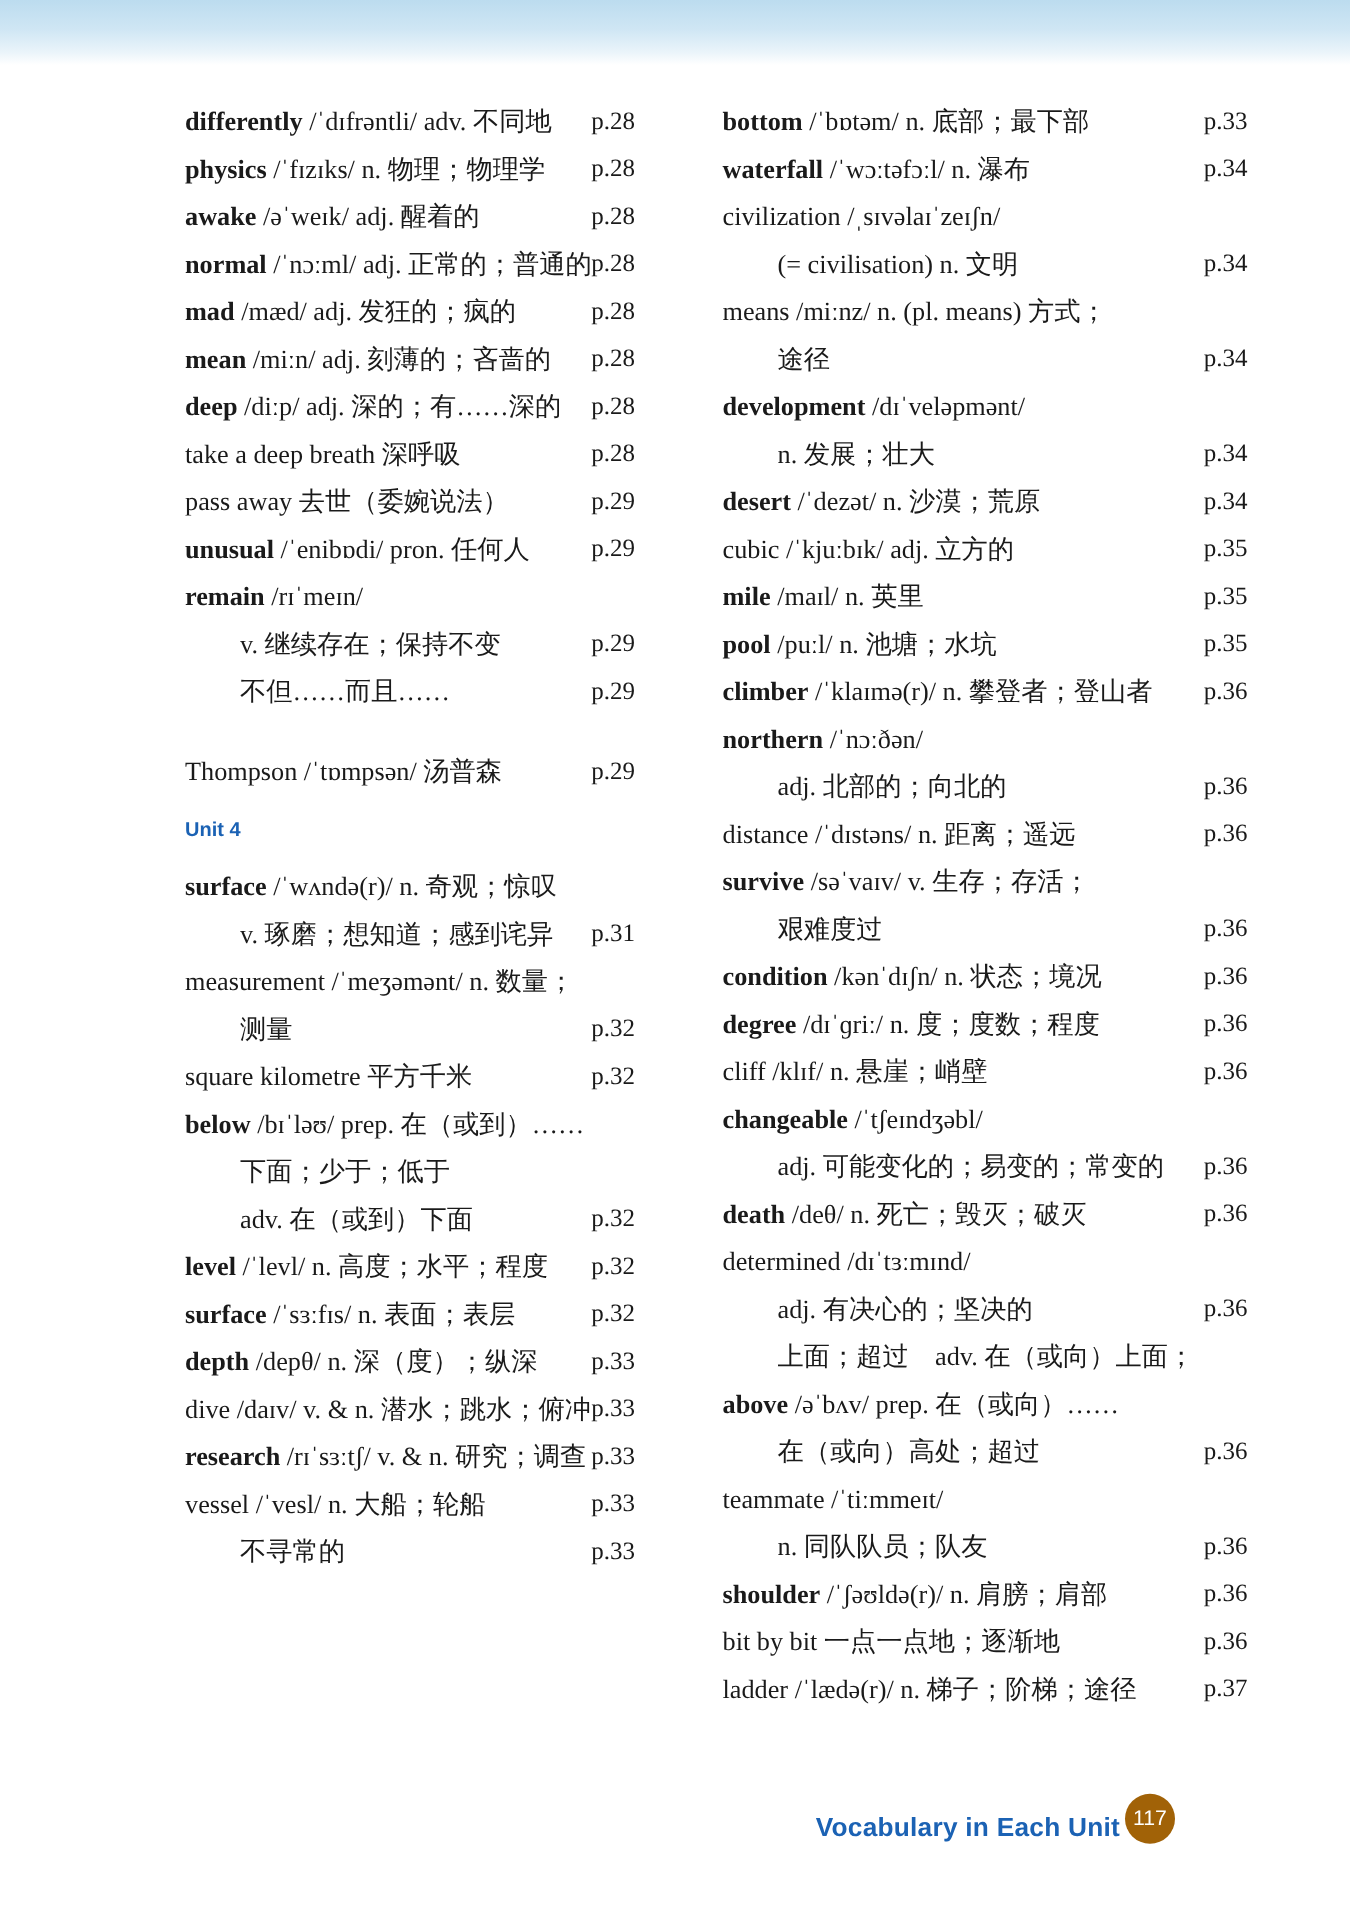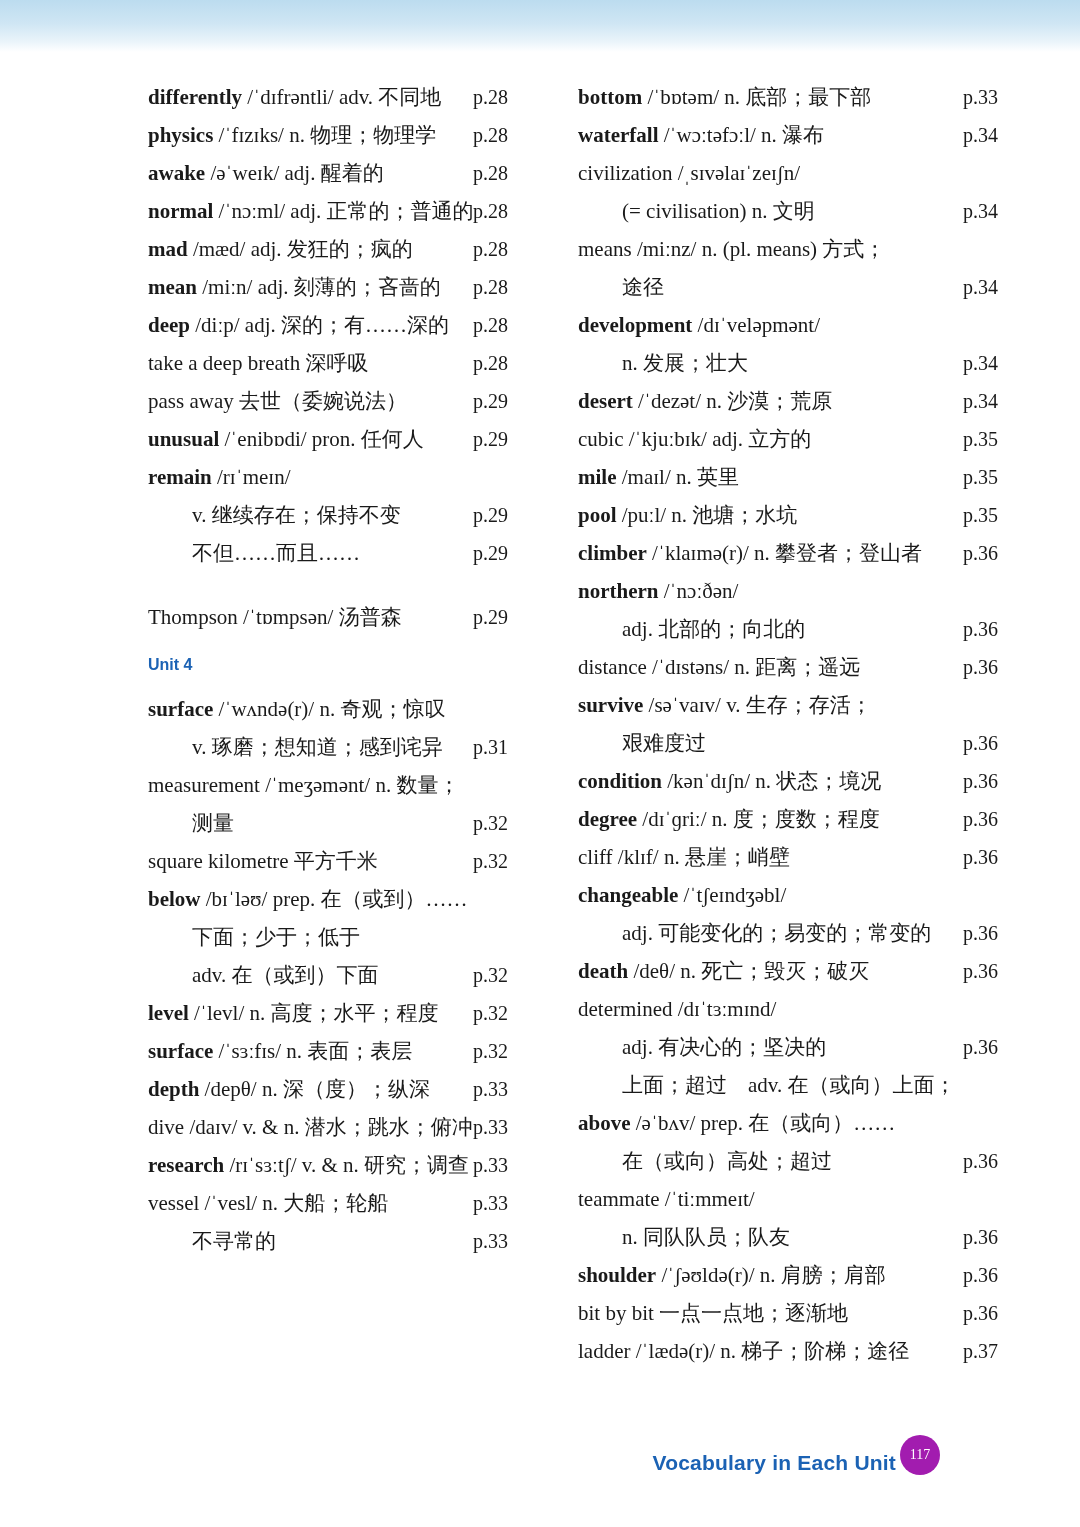--- a/index.html
+++ b/index.html
@@ -91,24 +91,24 @@
     font-family: "Liberation Sans", sans-serif;
     font-weight: bold;
     font-size: 21px;
     color: #1b62b4;
     letter-spacing: 0.2px;
   }
   .page-badge {
     width: 40px;
     height: 40px;
     border-radius: 50%;
-    background: #a21caf;
+    background: #a16207;
     color: #ffffff;
-    font-family: Liberation Serif, serif;
-    font-size: 14px;
+    font-family: Liberation Sans, sans-serif;
+    font-size: 17px;
     display: flex;
     align-items: center;
     justify-content: center;
   }
 </style>
 </head>
 <body>
 
 <div class="page">
   <div class="top-band"></div>

